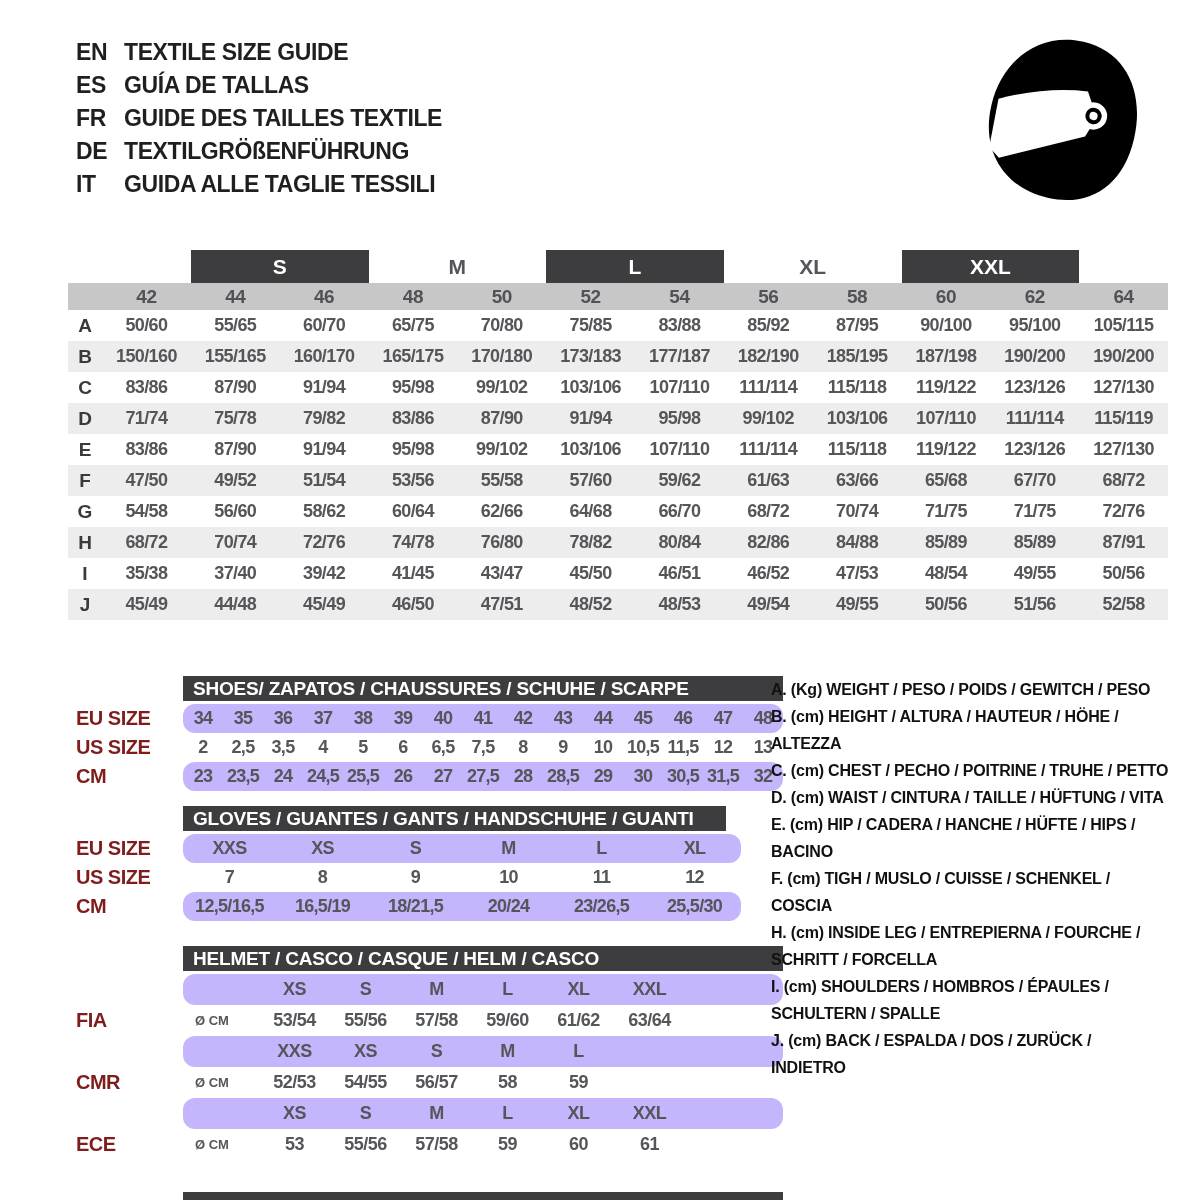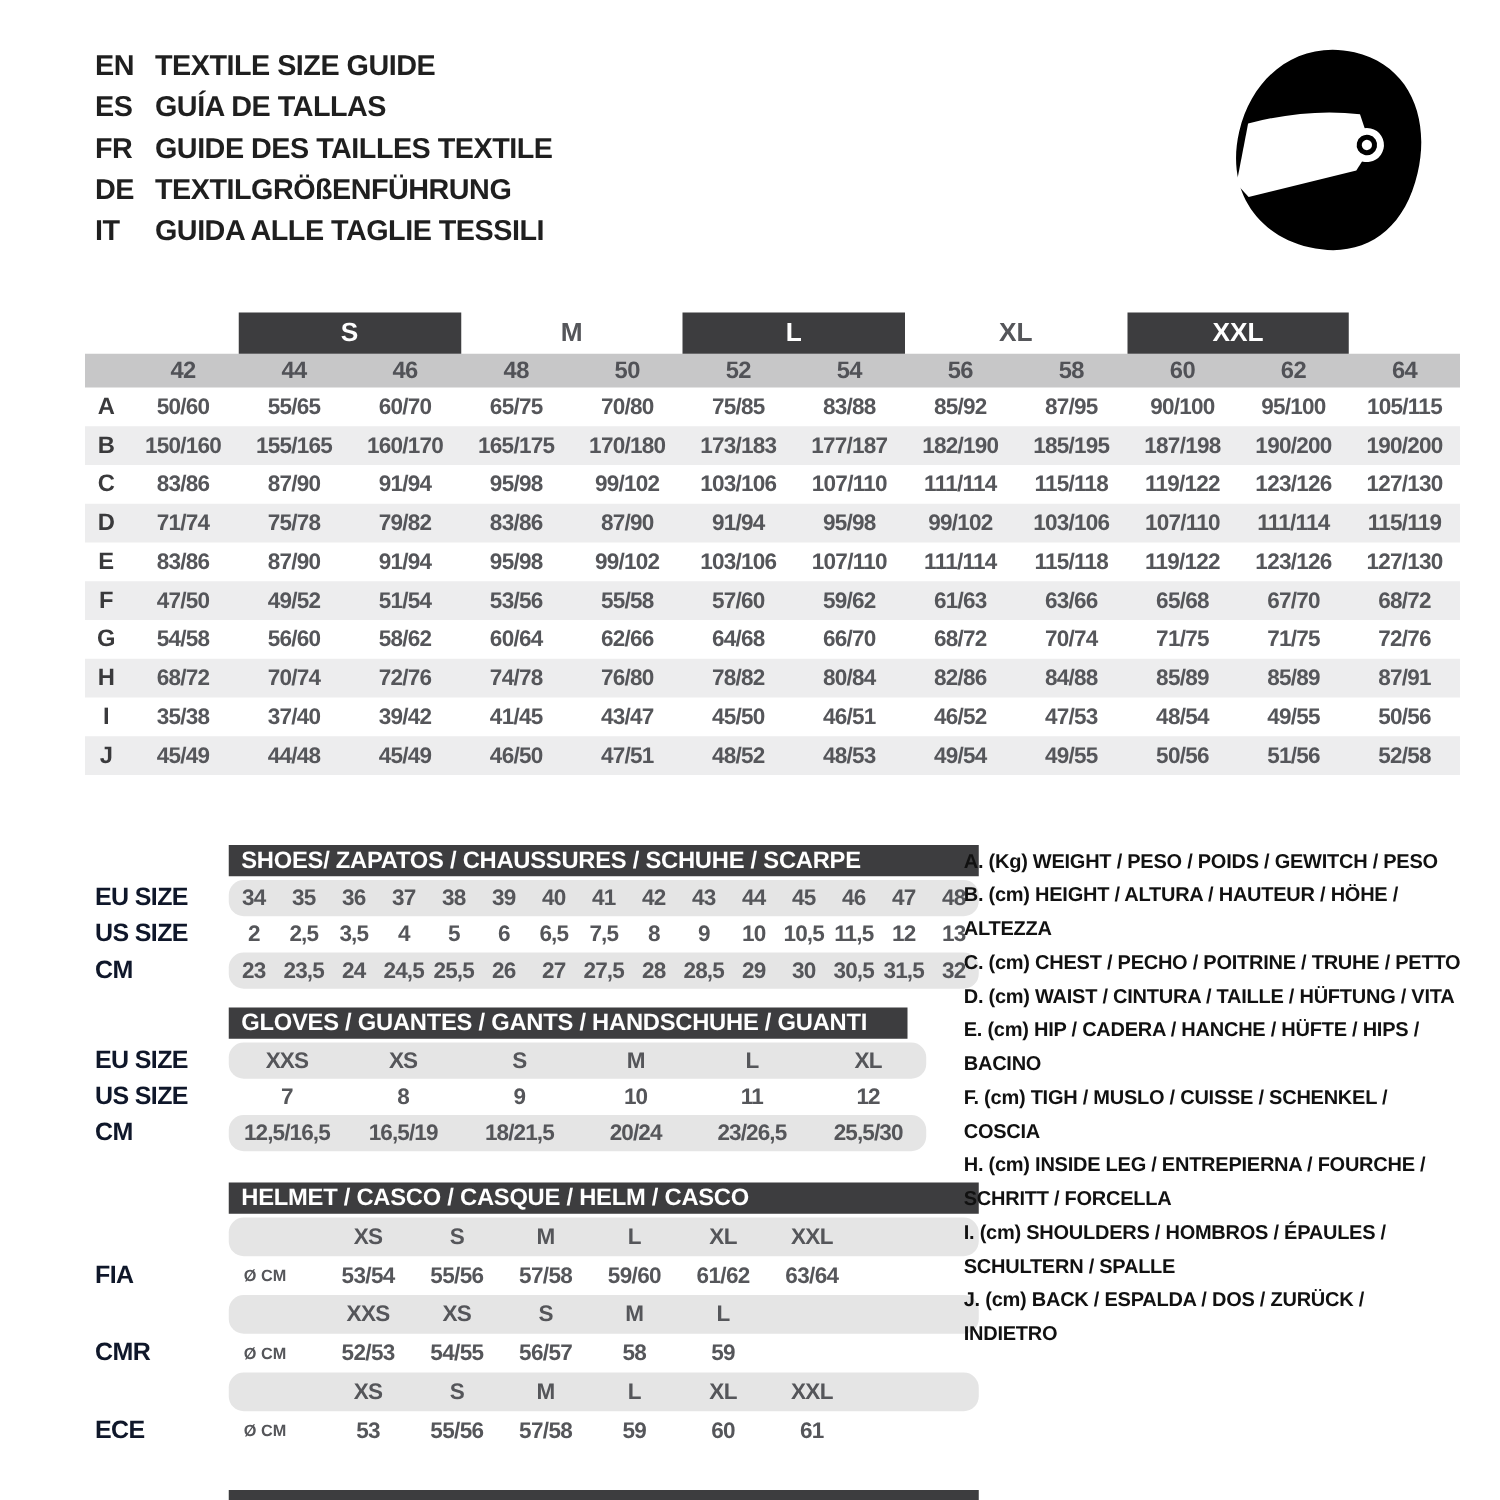--- a/index.html
+++ b/index.html
@@ -39,23 +39,23 @@
   #helmet-section{top:946px;}
   .bar{height:25px;background:#3d3d3f;color:#ffffff;display:flex;align-items:center;
        padding-left:10px;box-sizing:border-box;font-size:19px;font-weight:bold;
        letter-spacing:-0.2px;margin-left:107px;margin-bottom:3px;white-space:nowrap;}
   .bar-shoes{width:600px;}
   .bar-gloves{width:543px;}
   .bar-helmet{width:600px;}
   .sec-row{display:flex;height:29px;align-items:stretch;}
   .helmet-rows .sec-row{height:31px;}
   .sec-label{width:107px;display:flex;align-items:center;font-size:20px;font-weight:bold;
-             color:#0f172a;letter-spacing:-0.5px;white-space:nowrap;}
+             color:#7f1d1d;letter-spacing:-0.5px;white-space:nowrap;}
   .sec-table{display:flex;}
-  .sec-table.striped{background:#e5e5e5;border-radius:12px;}
+  .sec-table.striped{background:#c4b5fd;border-radius:12px;}
   .sec-cell{display:flex;align-items:center;justify-content:center;font-size:18px;font-weight:bold;
             color:#55565a;letter-spacing:-0.7px;white-space:nowrap;}
   .shoes-cells{width:600px;}
   .shoes-cells .sec-cell{width:40px;}
   .gloves-cells{width:558px;}
   .gloves-cells .sec-cell{width:93px;}
   .helm{width:600px;}
   .helm-unit{width:76px;display:flex;align-items:center;padding-left:12px;box-sizing:border-box;
              font-size:13px;font-weight:bold;color:#55565a;white-space:nowrap;}
   .helm-cell{width:71px;display:flex;align-items:center;justify-content:center;

